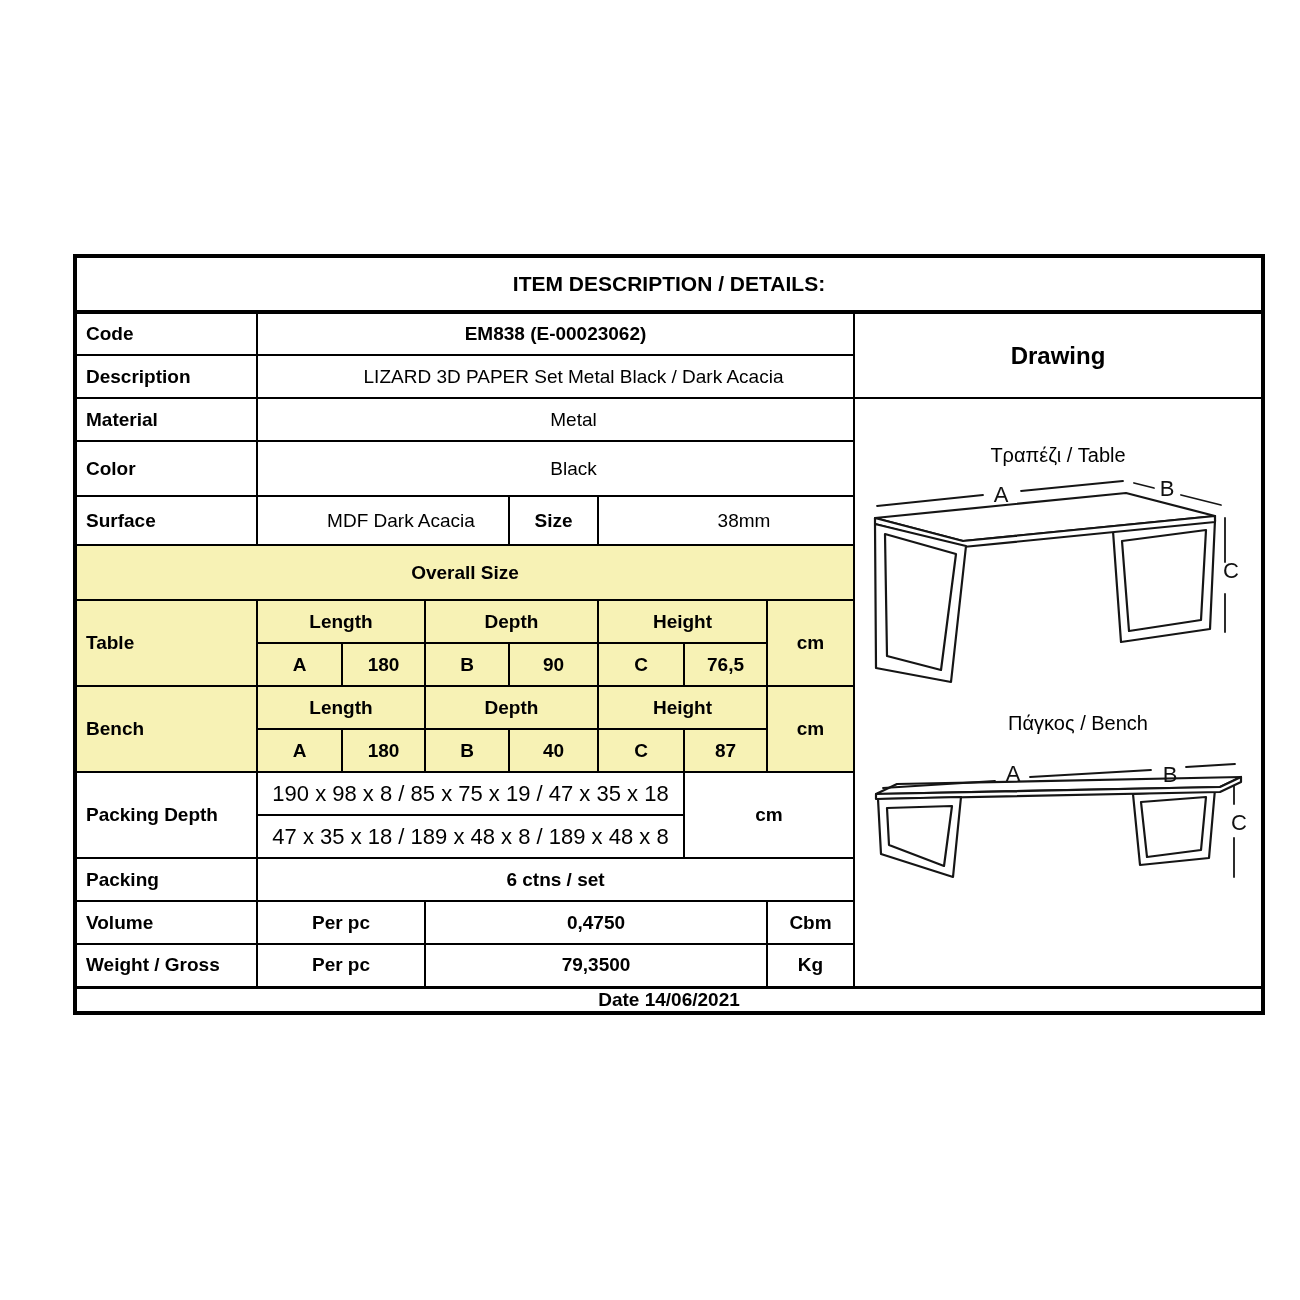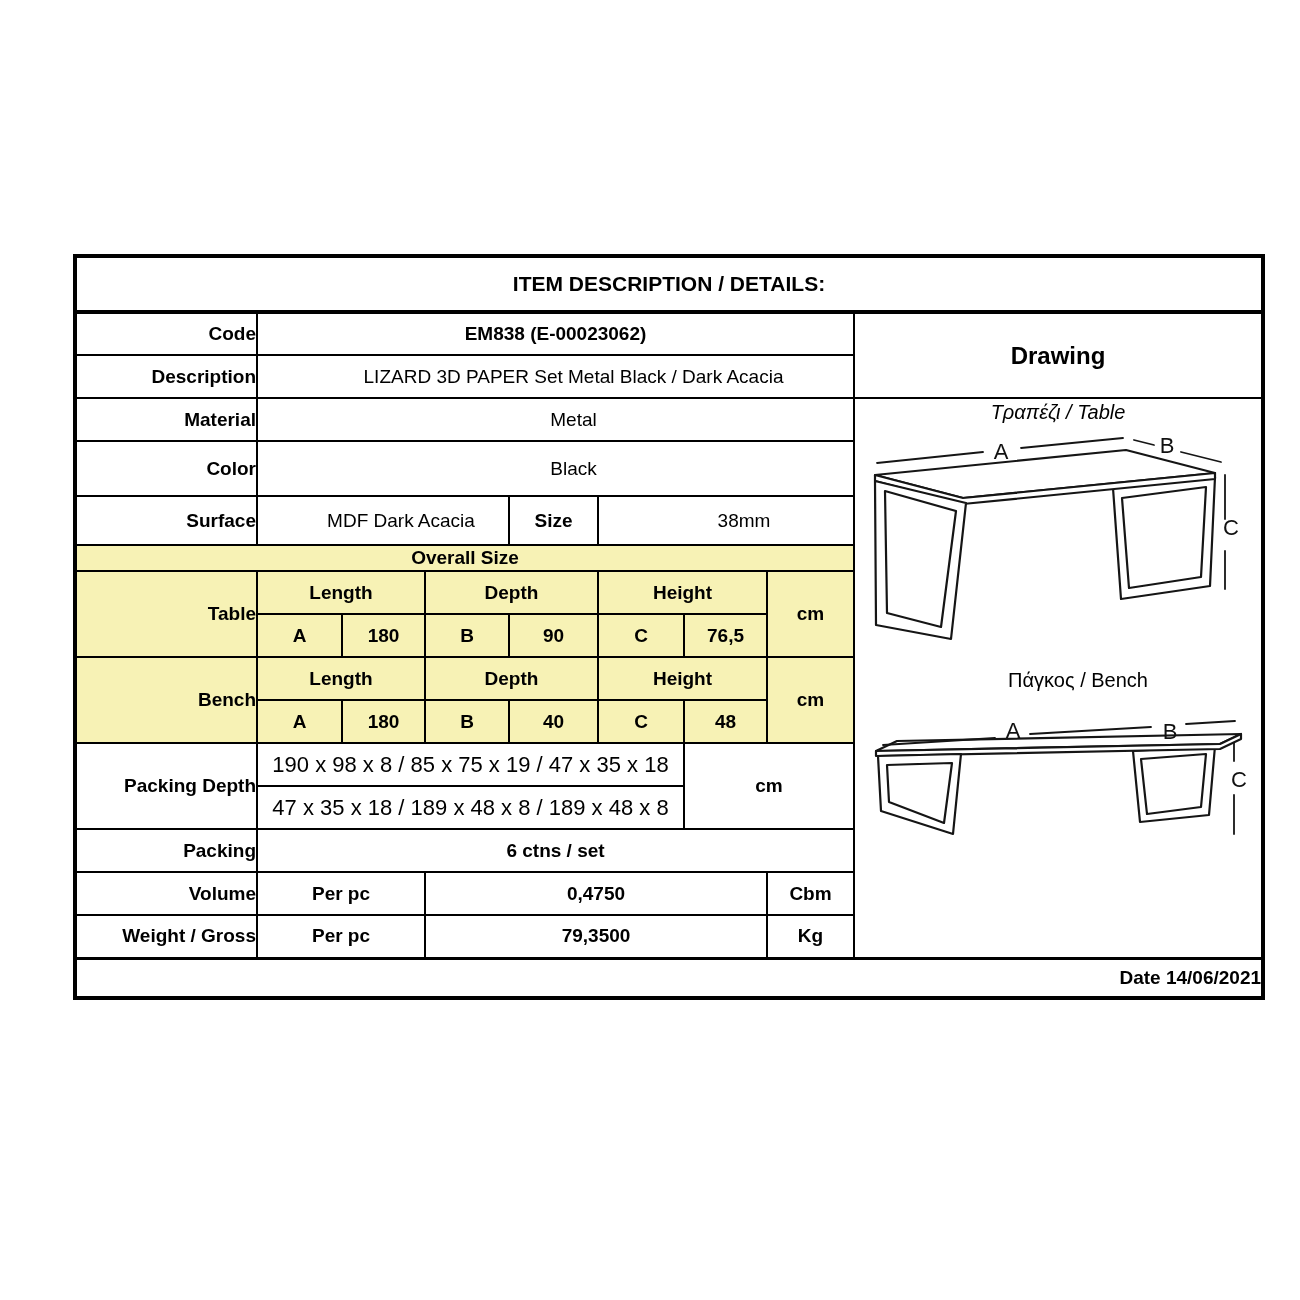--- a/index.html
+++ b/index.html
@@ -4,30 +4,30 @@
 <style>
   html,body{margin:0;padding:0;background:#fff;}
   .page{position:relative;width:1300px;height:1300px;background:#ffffff;overflow:hidden;
         font-family:"Liberation Sans",sans-serif;color:#000;}
   table.spec{position:absolute;left:73px;top:254px;width:1188px;height:746px;
              border-collapse:collapse;table-layout:fixed;
              border:4px solid #000;}
   td{border:2px solid #000;font-size:19px;font-weight:bold;text-align:center;
      vertical-align:middle;padding:0;overflow:hidden;}
   td.title-cell{font-size:21px;border-bottom:4px solid #000;}
-  td.lb{text-align:right;padding-left:9px;}
+  td.lb{text-align:left;padding-left:9px;}
   td.vr{font-weight:normal;padding-left:36px;}
   td.pk{font-weight:normal;font-size:22px;}
   td.yl{background:#F7F2B5;}
-  td.date-cell{border-top:3px solid #000;text-align:right;}
+  td.date-cell{border-top:3px solid #000;}
   td.drawhead{font-size:24px;}
   td.drawarea{vertical-align:top;}
   .draw-flex{display:flex;flex-direction:column;align-items:center;width:100%;}
   .cap{font-size:20px;font-weight:normal;line-height:26px;}
-  .cap1{font-style:italic;}
+  .cap1{margin-top:43px;}
   .cap2{margin-top:24px;margin-left:40px;}
   svg.sketch{display:block;}
   svg.sketch .fw{fill:#ffffff;stroke:#151515;stroke-width:2.2;stroke-linejoin:round;}
   svg.sketch .dim{fill:none;stroke:#151515;stroke-width:1.8;stroke-linecap:round;}
   svg.sketch text{font:22px "Liberation Sans",sans-serif;fill:#111;text-anchor:middle;}
 </style>
 </head>
 <body>
 
 <div class="page">
@@ -120,21 +120,21 @@
       <td colspan="7" class="vr">Black</td>
     </tr>
 
     <tr style="height:49px">
       <td class="lb">Surface</td>
       <td colspan="3" class="vr">MDF Dark Acacia</td>
       <td>Size</td>
       <td colspan="3" class="vr">38mm</td>
     </tr>
 
-    <tr style="height:26px">
+    <tr style="height:55px">
       <td colspan="8" class="yl">Overall Size</td>
     </tr>
 
     <tr style="height:43px">
       <td rowspan="2" class="lb yl">Table</td>
       <td colspan="2" class="yl">Length</td>
       <td colspan="2" class="yl">Depth</td>
       <td colspan="2" class="yl">Height</td>
       <td rowspan="2" class="yl">cm</td>
     </tr>
@@ -153,21 +153,21 @@
       <td colspan="2" class="yl">Depth</td>
       <td colspan="2" class="yl">Height</td>
       <td rowspan="2" class="yl">cm</td>
     </tr>
     <tr style="height:43px">
       <td class="yl">A</td>
       <td class="yl">180</td>
       <td class="yl">B</td>
       <td class="yl">40</td>
       <td class="yl">C</td>
-      <td class="yl">48</td>
+      <td class="yl">87</td>
     </tr>
 
     <tr style="height:43px">
       <td rowspan="2" class="lb">Packing Depth</td>
       <td colspan="5" class="pk">190 x 98 x 8  /  85 x 75 x 19  /  47 x 35 x 18</td>
       <td rowspan="2" colspan="2">cm</td>
     </tr>
     <tr style="height:43px">
       <td colspan="5" class="pk">47 x 35 x 18  /  189 x 48 x 8  /  189 x 48 x 8</td>
     </tr>

